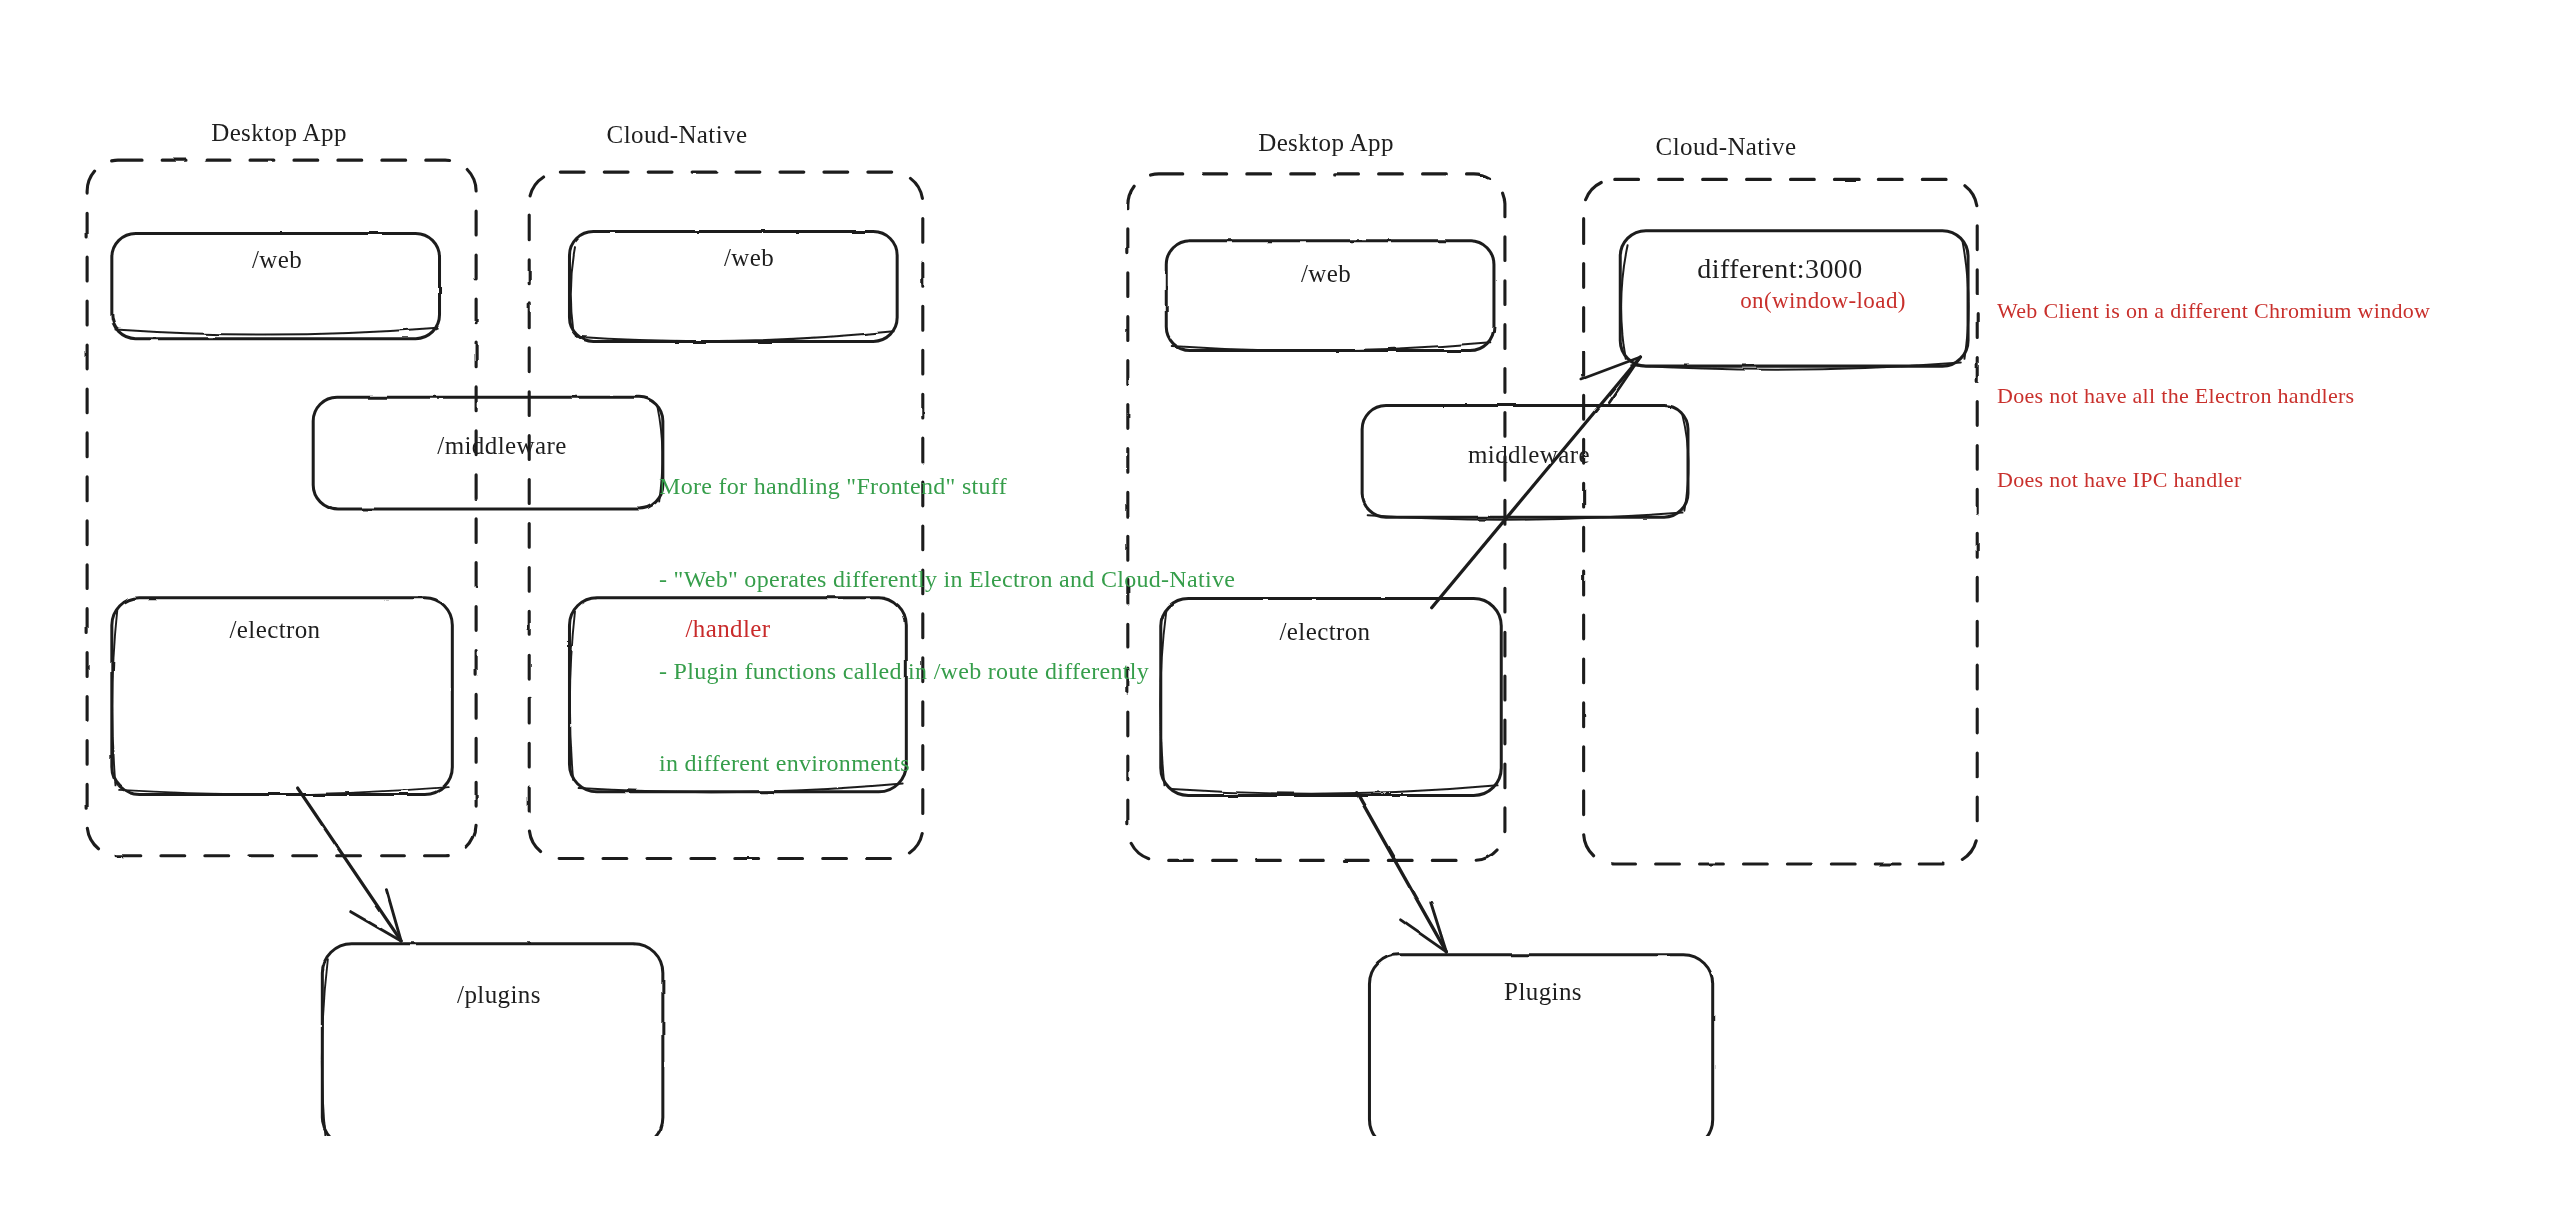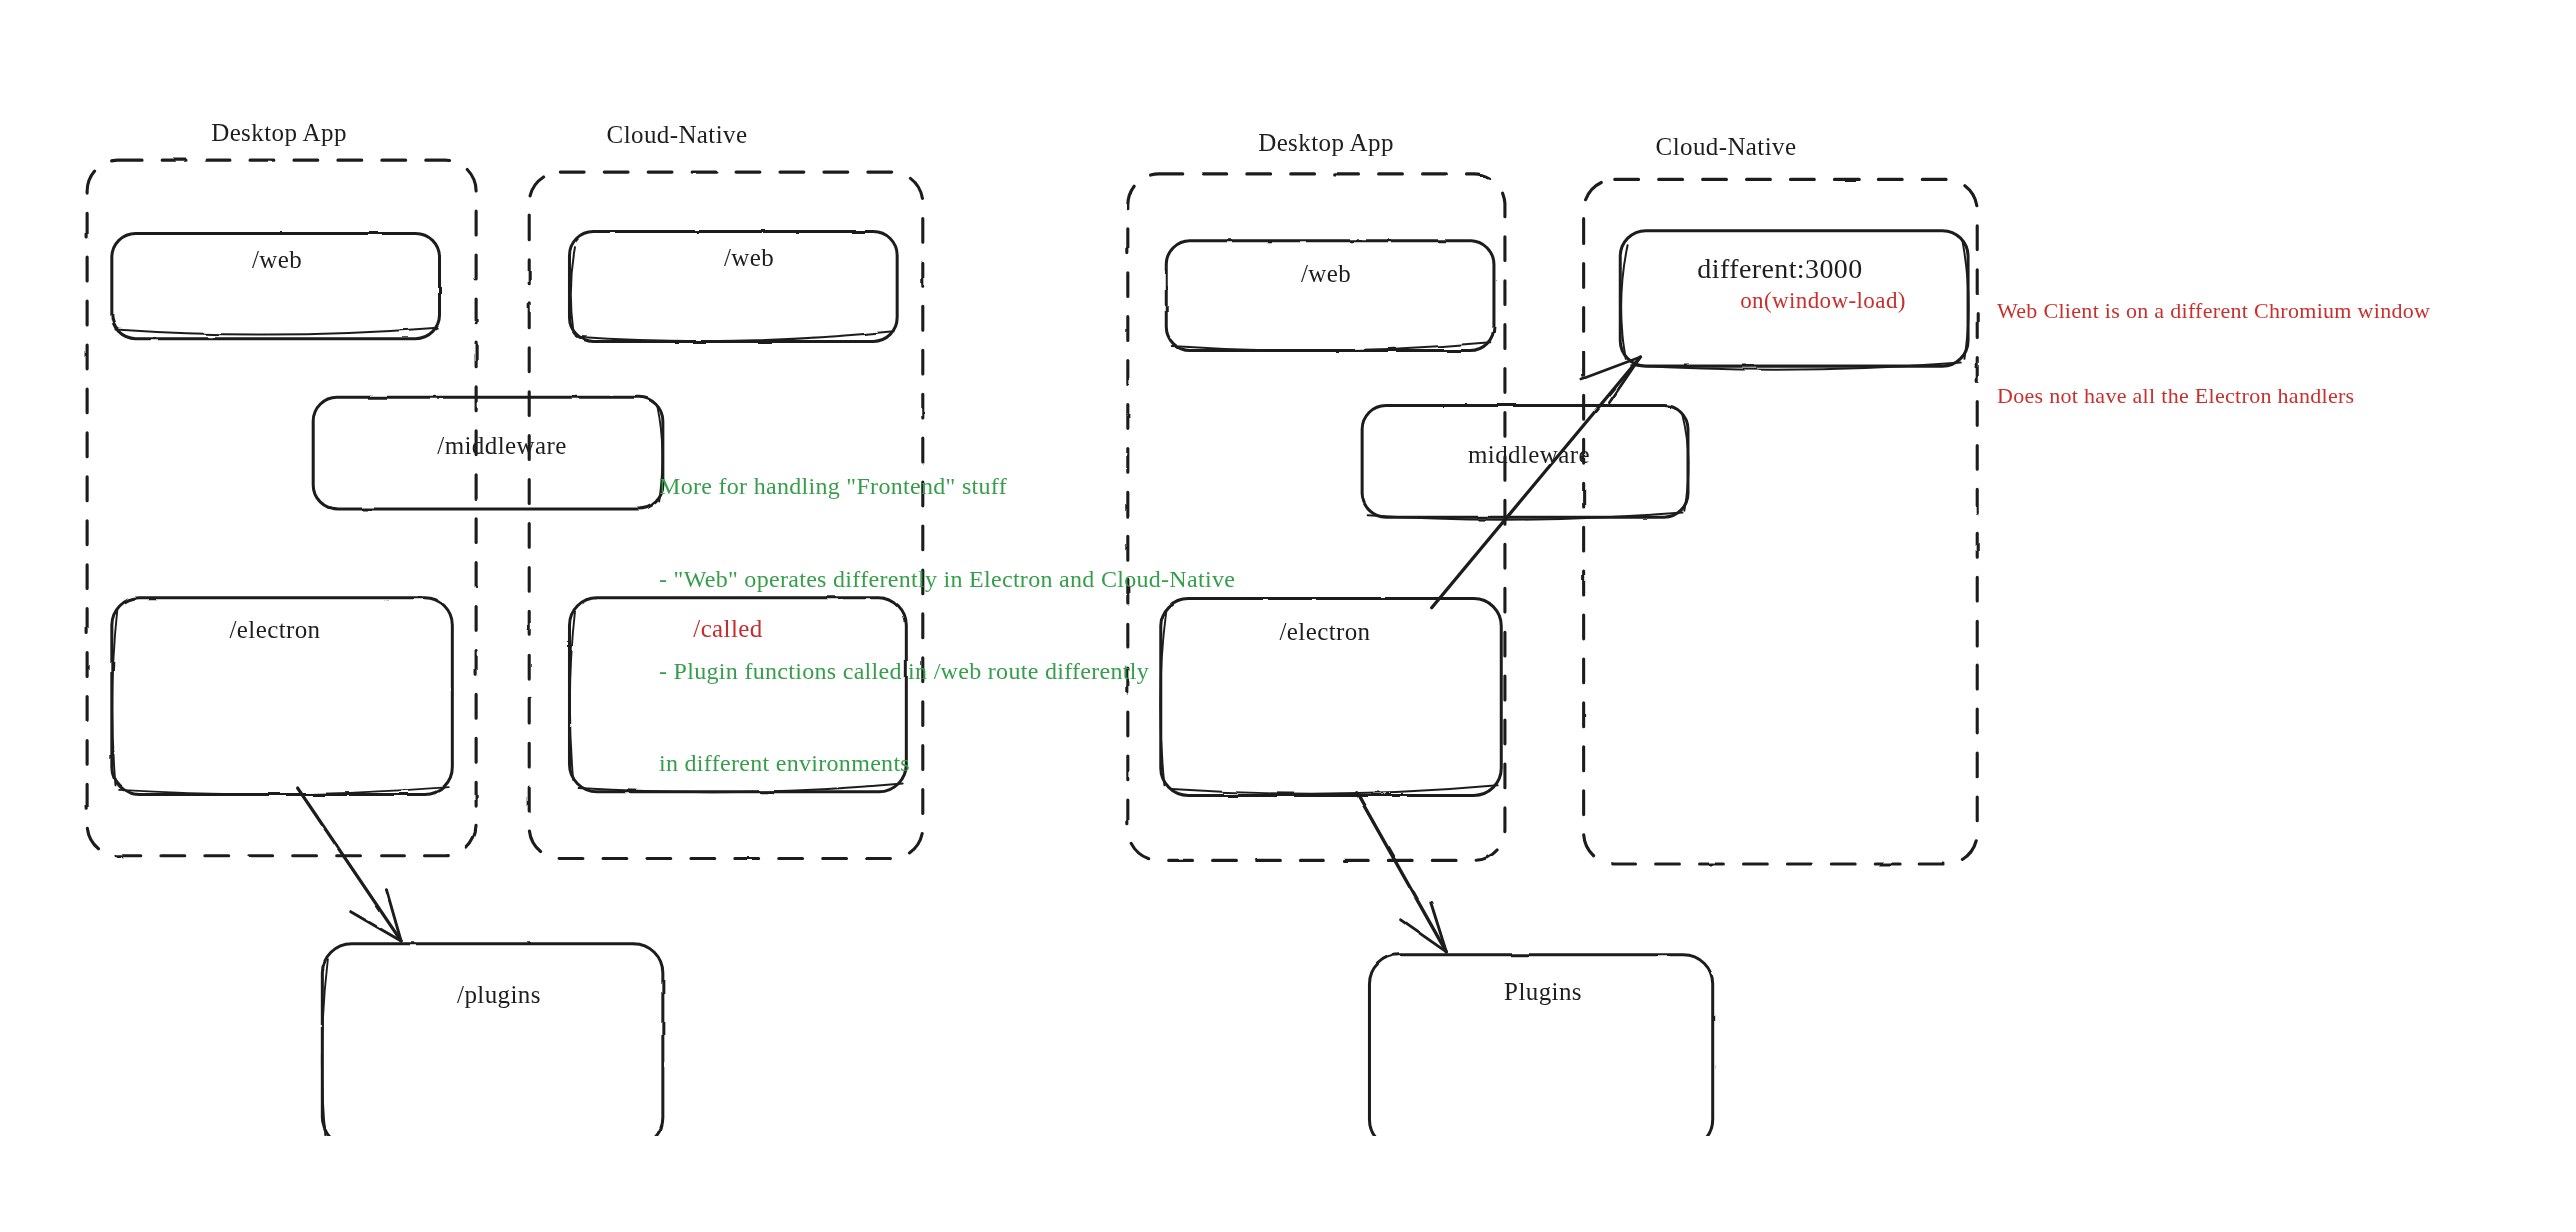--- a/index.html
+++ b/index.html
@@ -180,21 +180,21 @@
     </g>
   </svg>
 
   <div class="lbl group-title" style="left:279px; top:119px;">Desktop App</div>
   <div class="lbl group-title" style="left:677px; top:121px;">Cloud-Native</div>
 
   <div class="lbl node-title" style="left:277px; top:246px;">/web</div>
   <div class="lbl node-title" style="left:749px; top:244px;">/web</div>
   <div class="lbl node-title" style="left:502px; top:432px;">/middleware</div>
   <div class="lbl node-title" style="left:275px; top:616px;">/electron</div>
-  <div class="lbl node-title red" style="left:728px; top:615px;">/called</div>
+  <div class="lbl node-title red" style="left:728px; top:615px;">/handler</div>
   <div class="lbl node-title" style="left:499px; top:981px;">/plugins</div>
 
   <div class="lbl group-title" style="left:1326px; top:129px;">Desktop App</div>
   <div class="lbl group-title" style="left:1726px; top:133px;">Cloud-Native</div>
 
   <div class="lbl node-title" style="left:1326px; top:260px;">/web</div>
   <div class="lbl node-title-lg" style="left:1780px; top:253px;">different:3000</div>
   <div class="lbl sub-red" style="left:1823px; top:288px;">on(window-load)</div>
   <div class="lbl node-title" style="left:1529px; top:441px;">middleware</div>
   <div class="lbl node-title" style="left:1325px; top:618px;">/electron</div>
@@ -203,16 +203,17 @@
   <div class="note note-green" style="left:659px; top:410px;">
     <div>More for handling "Frontend" stuff</div>
     <div>- "Web" operates differently in Electron and Cloud-Native</div>
     <div>- Plugin functions called in /web route differently</div>
     <div>in different environments</div>
   </div>
 
   <div class="note note-red" style="left:1997px; top:241px;">
     <div>Web Client is on a different Chromium window</div>
     <div>Does not have all the Electron handlers</div>
+    <div>Does not have IPC handler</div>
   </div>
 
 </div>
 
 
 </body></html>

